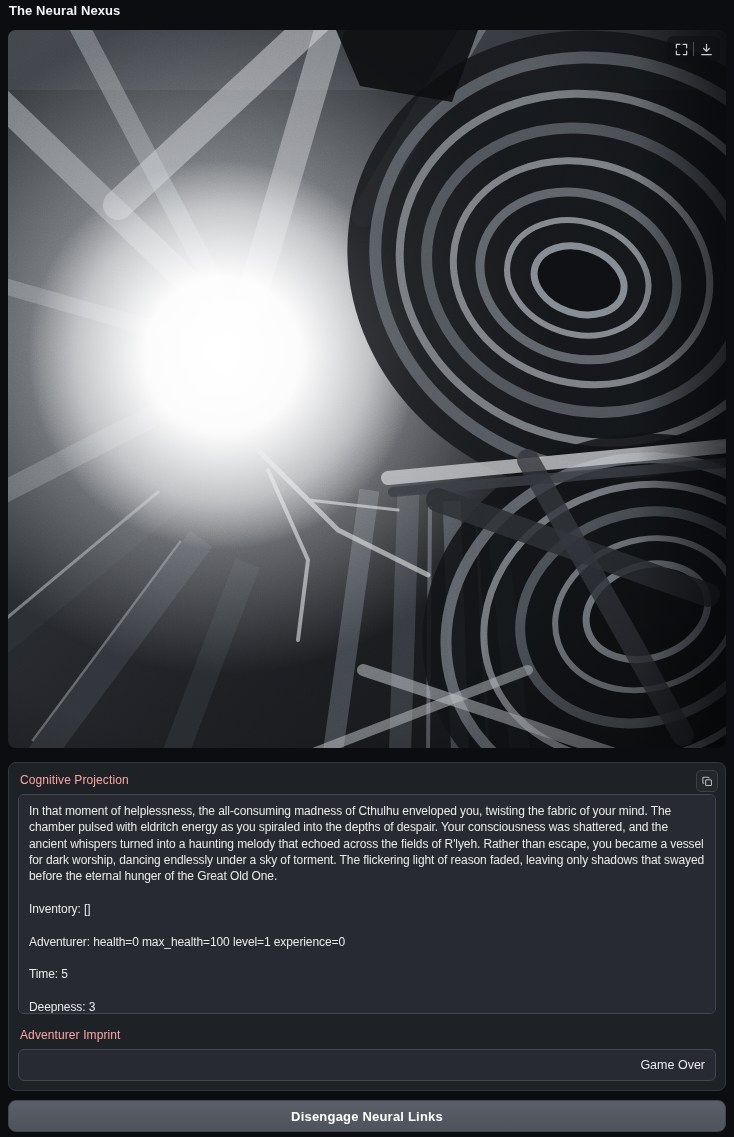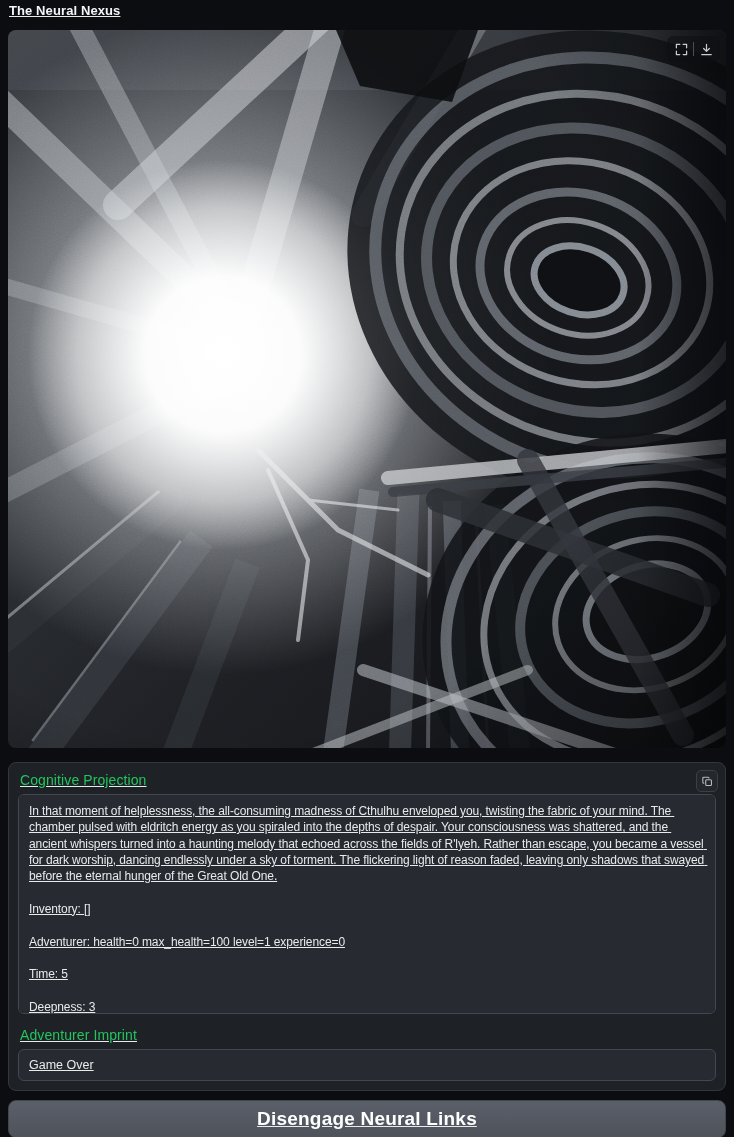--- a/index.html
+++ b/index.html
@@ -2,21 +2,21 @@
 <html><head>
 <meta charset="utf-8">
 <style>
   html, body { margin: 0; padding: 0; background: #0b0d10; }
   body {
     width: 734px; height: 1137px; overflow: hidden;
     font-family: "Liberation Sans", "DejaVu Sans", sans-serif;
     color: #e9eaec;
     -webkit-font-smoothing: antialiased;
   }
-  .app { box-sizing: border-box; width: 734px; height: 1137px; padding: 3px 8px 8px 8px; text-decoration: underline; }
+  .app { box-sizing: border-box; width: 734px; height: 1137px; padding: 3px 8px 8px 8px; }
 
   .title {
     font-size: 13px; font-weight: 700; color: #f4f5f6;
     line-height: 16px; margin: 0 0 11px 1px; letter-spacing: 0.1px;
   }
 
   
   .image-wrap {
     position: relative; width: 718px; height: 718px;
     border-radius: 8px; overflow: hidden; background: #141518;
@@ -34,21 +34,21 @@
   .tb-divider { width: 1px; height: 14px; background: #4a4e54; }
 
   
   .panel {
     position: relative; box-sizing: border-box;
     margin-top: 14px; width: 718px;
     background: #1e2126; border: 1px solid #33373d; border-radius: 8px;
     padding: 9px;
   }
   .blk-label {
-    display: block; font-size: 14px; color: #22c55e;
+    display: block; font-size: 12px; color: #fca5a5;
     line-height: 14px; margin: 1px 13px 7px 2px; letter-spacing: 0.1px;
   }
   .copy-btn {
     position: absolute; top: 7px; right: 7px;
     width: 22px; height: 22px; box-sizing: border-box;
     background: #24272c; border: 1px solid #3b3f46; border-radius: 5px;
     display: flex; align-items: center; justify-content: center;
     cursor: pointer; padding: 0;
   }
   .story {
@@ -60,30 +60,30 @@
     padding: 8px 10px; resize: none; outline: none;
     overflow-y: auto; white-space: pre-wrap;
   }
   .story::-webkit-scrollbar { width: 0; height: 0; }
   .imprint-label { margin-top: 14px; }
   .imprint-input {
     box-sizing: border-box; display: block;
     width: 698px; height: 32px;
     background: #272a30; border: 1px solid #43474f; border-radius: 6px;
     color: #e9eaec; font-family: inherit; font-size: 12.5px;
-    padding: 0 10px; outline: none;
+    padding: 0 10px; outline: none; text-align: right;
   }
 
   
   .primary-btn {
     box-sizing: border-box; display: block;
-    margin-top: 9px; width: 718px; height: 38px;
+    margin-top: 9px; width: 718px; height: 32px;
     background: linear-gradient(180deg, #5b5f69 0%, #4e525b 100%);
     border: 1px solid #43464d; border-radius: 8px;
-    color: #ffffff; font-family: inherit; font-size: 19px; font-weight: 700;
+    color: #ffffff; font-family: inherit; font-size: 13px; font-weight: 700;
     letter-spacing: 0.2px; cursor: pointer;
   }
 </style>
 </head>
 <body>
 
 <div class="app">
 
   <h1 class="title">The Neural Nexus</h1>
 

